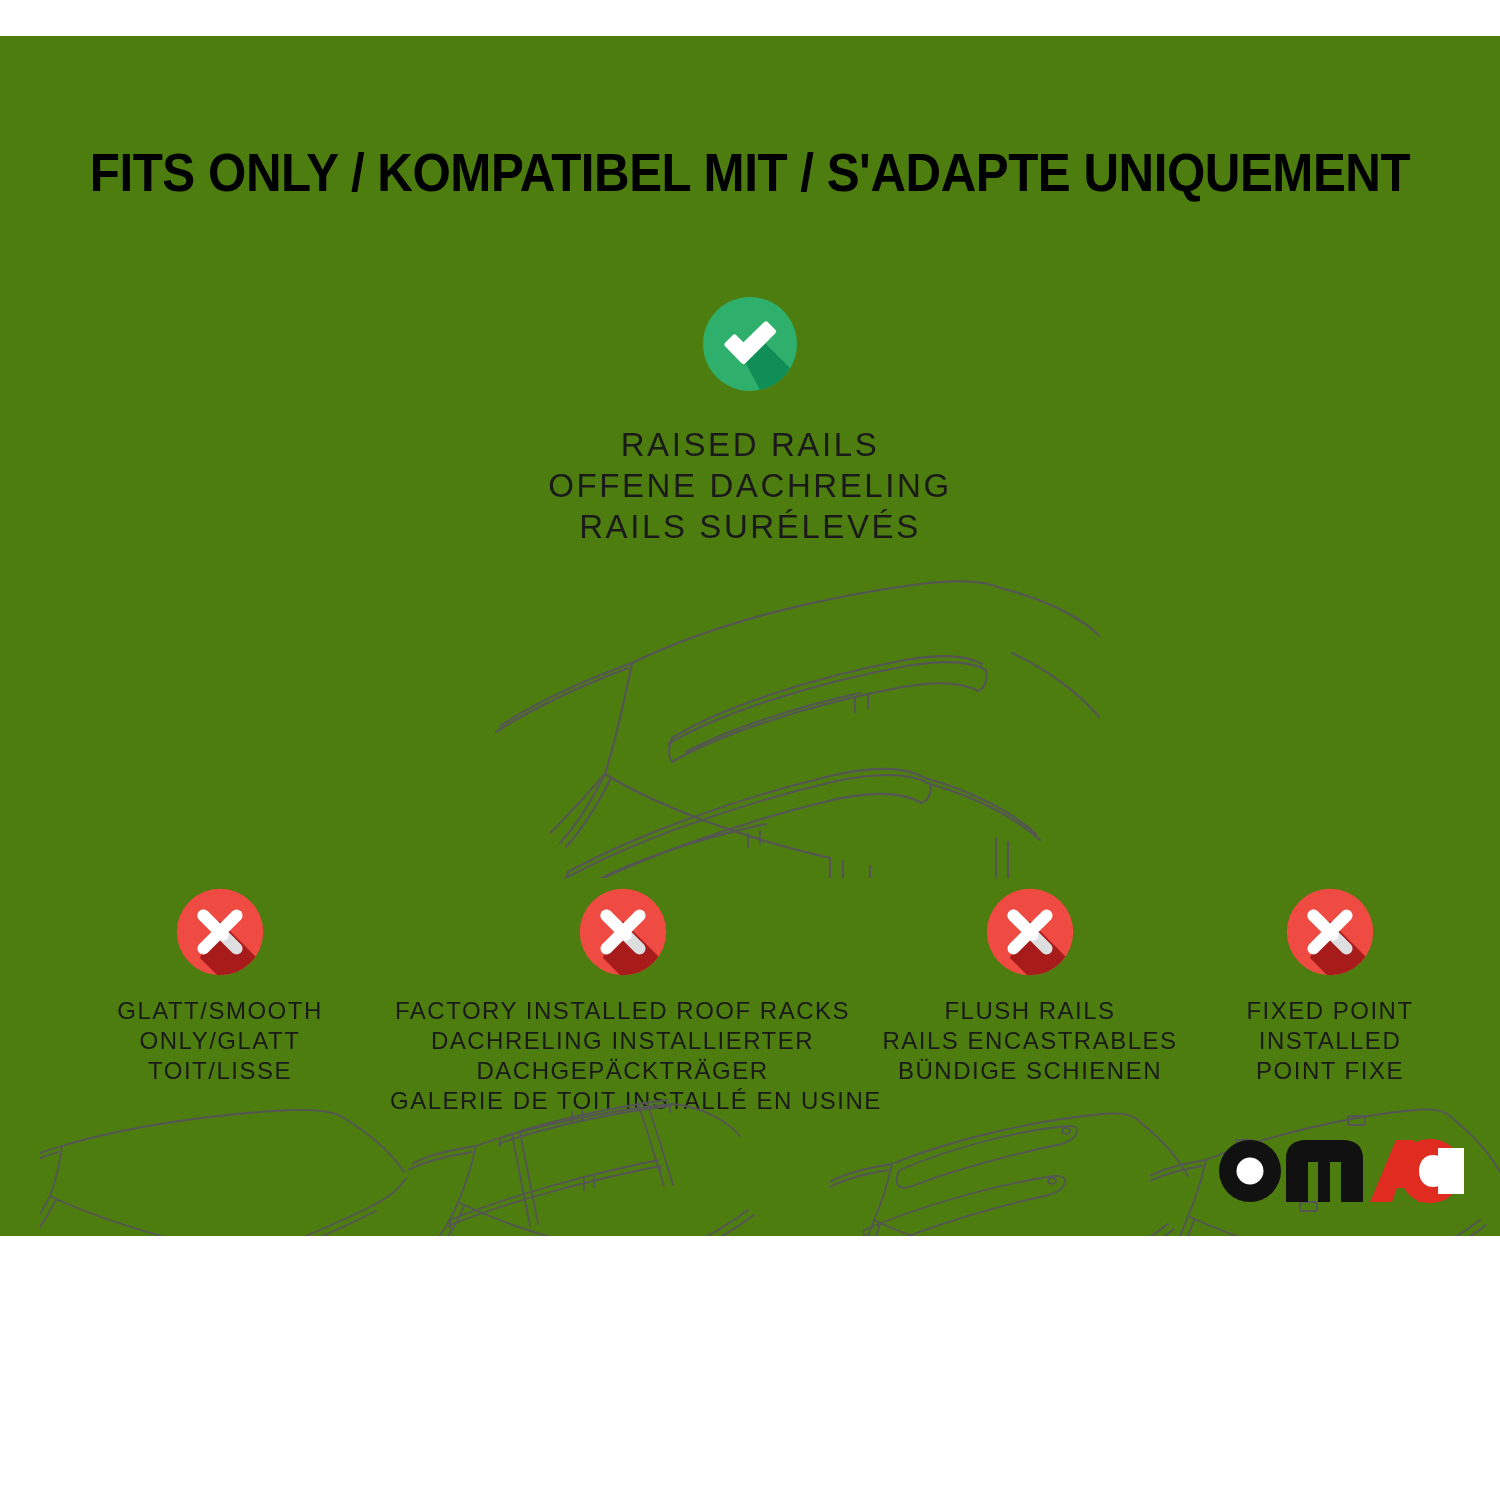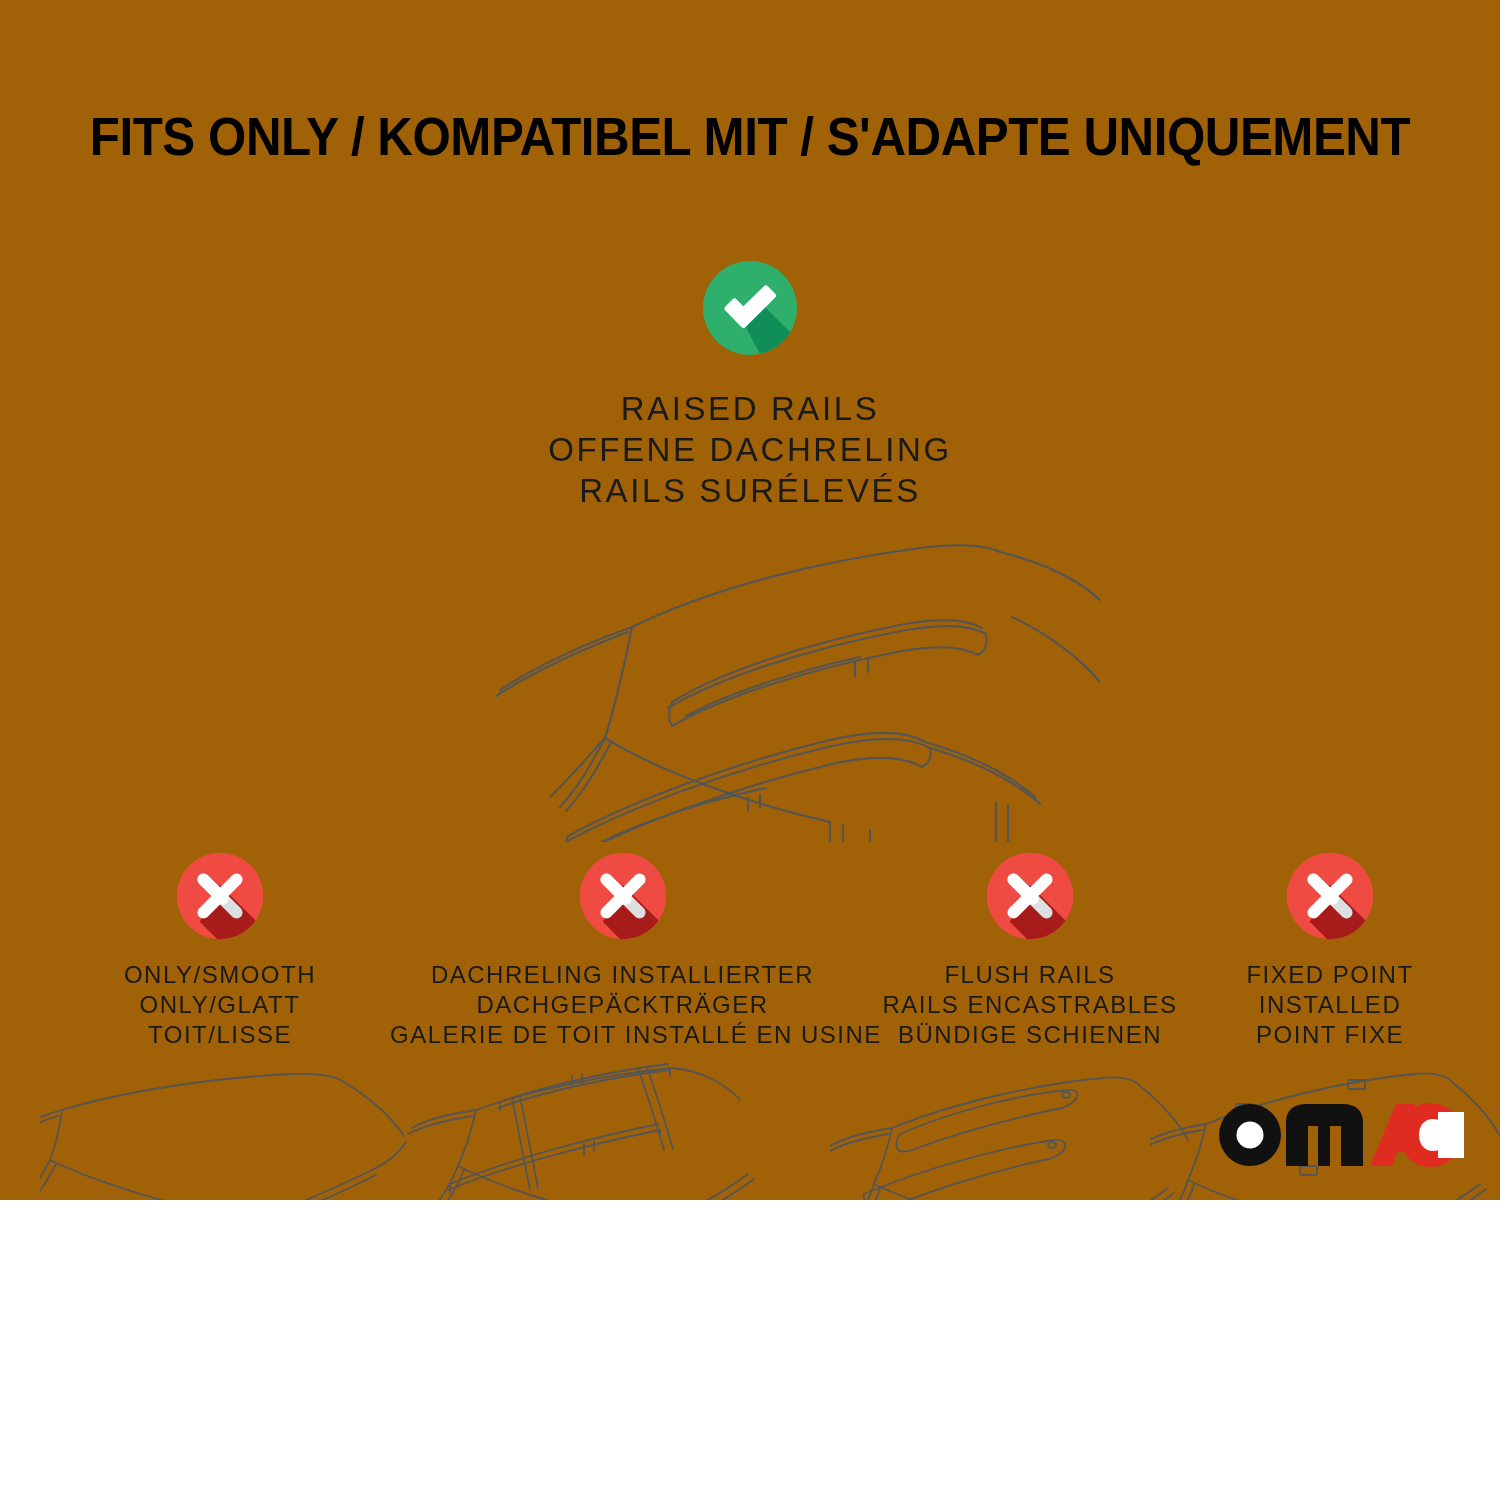--- a/index.html
+++ b/index.html
@@ -4,23 +4,24 @@
 <style>
   html, body {
     margin: 0;
     padding: 0;
     background: #ffffff;
   }
   #page {
     position: relative;
     width: 1500px;
     height: 1200px;
-    background: #a16207;
+    background: #4d7c0f;
     font-family: "Liberation Sans", sans-serif;
     overflow: hidden;
+    margin-top: 36px;
   }
 
   
   .header-title {
     position: absolute;
     top: 106px;
     left: 0;
     width: 1500px;
     text-align: center;
     font-family: "Liberation Sans", sans-serif;
@@ -205,21 +206,21 @@
             <path d="M50 38 L62 50 L100 88 L100 100 L50 100 L28 78 Z" fill="#A81B1B"></path>
           </g>
           <g stroke-linecap="round" stroke-width="13" fill="none">
             <line x1="32" y1="32" x2="68" y2="68" stroke="#DCDEE0"></line>
             <line x1="68" y1="32" x2="32" y2="68" stroke="#FFFFFF"></line>
             <line x1="32" y1="32" x2="53" y2="53" stroke="#FFFFFF"></line>
           </g>
         </svg>
       </span>
       <div class="reject-labels">
-        <div>ONLY/SMOOTH</div>
+        <div>GLATT/SMOOTH</div>
         <div>ONLY/GLATT</div>
         <div>TOIT/LISSE</div>
       </div>
     </div>
 
     <div class="reject-col" style="left:390px;width:465px;">
       <span class="icon-wrap">
         <svg width="92" height="92" viewBox="0 0 100 100" aria-hidden="true">
           <defs>
               <clipPath id="clipX2">
@@ -231,20 +232,21 @@
             <path d="M50 38 L62 50 L100 88 L100 100 L50 100 L28 78 Z" fill="#A81B1B"></path>
           </g>
           <g stroke-linecap="round" stroke-width="13" fill="none">
             <line x1="32" y1="32" x2="68" y2="68" stroke="#DCDEE0"></line>
             <line x1="68" y1="32" x2="32" y2="68" stroke="#FFFFFF"></line>
             <line x1="32" y1="32" x2="53" y2="53" stroke="#FFFFFF"></line>
           </g>
         </svg>
       </span>
       <div class="reject-labels">
+        <div>FACTORY INSTALLED ROOF RACKS</div>
         <div>DACHRELING INSTALLIERTER</div>
         <div>DACHGEPÄCKTRÄGER</div>
         <div>GALERIE DE TOIT INSTALLÉ EN USINE</div>
       </div>
     </div>
 
     <div class="reject-col" style="left:845px;width:370px;">
       <span class="icon-wrap">
         <svg width="92" height="92" viewBox="0 0 100 100" aria-hidden="true">
           <defs>

